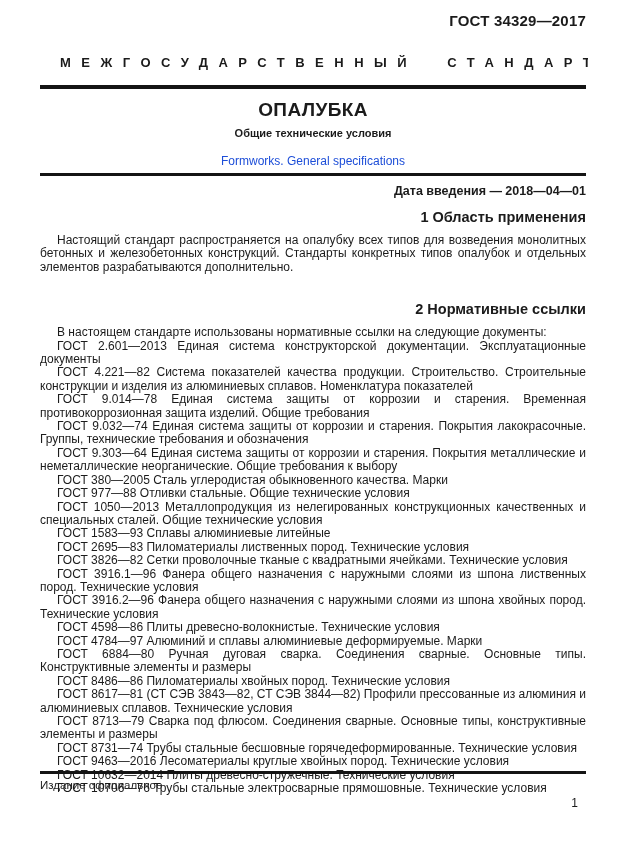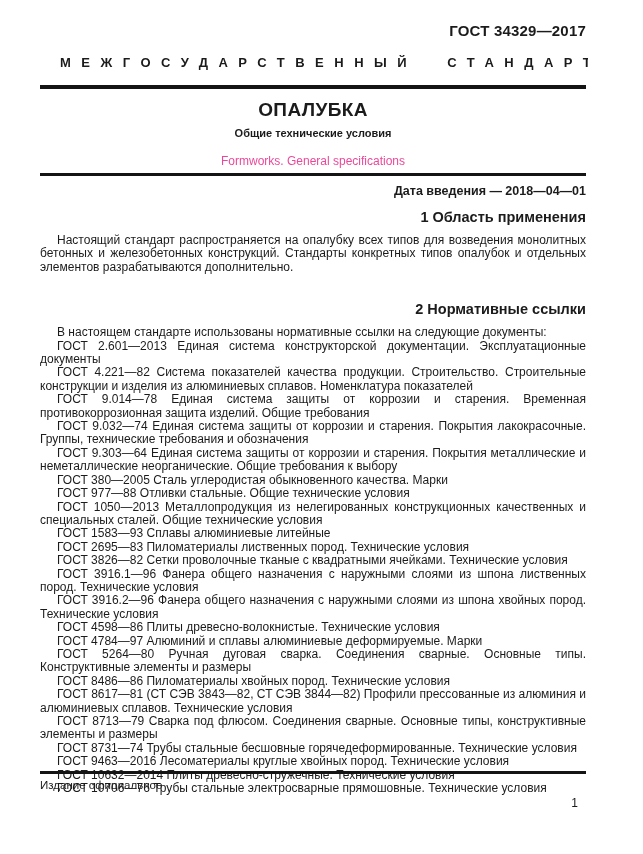--- a/index.html
+++ b/index.html
@@ -8,38 +8,38 @@
     position:relative;
     height:854px;
     font-family:"Liberation Sans", sans-serif;
     color:#1b1b1b;
     -webkit-font-smoothing:antialiased;
   }
   .page { position:absolute; inset:0; background:#fff; }
 
   
   .doc-number {
-    position:absolute; top:22px; right:57px;
+    position:absolute; top:12px; right:57px;
     font-size:15px; font-weight:bold; letter-spacing:.2px;
   }
   .standard-type {
     position:absolute; top:55px; left:40px; width:548px;
     font-size:13px; font-weight:bold; white-space:nowrap;
     letter-spacing:10.5px; word-spacing:16px; overflow:hidden;padding-left:20px;
   }
   .rule { position:absolute; left:40px; width:546px; background:#141414; }
   .rule-1 { top:85px; height:4px; }
   .rule-2 { top:173px; height:3px; }
   .rule-footer { top:771px; height:3px; }
 
   
   .title-col { position:absolute; left:40px; width:546px; text-align:center; }
   .title-ru   { top:99px;  font-size:19px; font-weight:bold; letter-spacing:.4px; }
   .subtitle-ru{ top:127px; font-size:11px; font-weight:bold; }
-  .title-en   { top:154px; font-size:12px; color:#ec4899; }
+  .title-en   { top:154px; font-size:12px; color:#1d4ed8; }
 
   .date-line {
     position:absolute; top:184px; left:40px; width:546px;
     text-align:right; font-size:12.5px; font-weight:bold;
   }
 
   
   .body-flow {
     position:absolute; top:209px; left:40px; width:546px;
     font-size:12px; line-height:13.4px; text-align:justify;
@@ -120,21 +120,21 @@
         <p class="ref-item">ГОСТ 3826—82 Сетки проволочные тканые с квадратными ячейками. Технические условия</p>
 
         <p class="ref-item">ГОСТ 3916.1—96 Фанера общего назначения с наружными слоями из шпона лиственных пород. Технические условия</p>
 
         <p class="ref-item">ГОСТ 3916.2—96 Фанера общего назначения с наружными слоями из шпона хвойных пород. Технические условия</p>
 
         <p class="ref-item">ГОСТ 4598—86 Плиты древесно-волокнистые. Технические условия</p>
 
         <p class="ref-item">ГОСТ 4784—97 Алюминий и сплавы алюминиевые деформируемые. Марки</p>
 
-        <p class="ref-item">ГОСТ 5264—80 Ручная дуговая сварка. Соединения сварные. Основные типы. Конструктивные элементы и размеры</p>
+        <p class="ref-item">ГОСТ 6884—80 Ручная дуговая сварка. Соединения сварные. Основные типы. Конструктивные элементы и размеры</p>
 
         <p class="ref-item">ГОСТ 8486—86 Пиломатериалы хвойных пород. Технические условия</p>
 
         <p class="ref-item">ГОСТ 8617—81 (СТ СЭВ 3843—82, СТ СЭВ 3844—82) Профили прессованные из алюминия и алюминиевых сплавов. Технические условия</p>
 
         <p class="ref-item">ГОСТ 8713—79 Сварка под флюсом. Соединения сварные. Основные типы, конструктивные элементы и размеры</p>
 
         <p class="ref-item">ГОСТ 8731—74 Трубы стальные бесшовные горячедеформированные. Технические условия</p>
 
         <p class="ref-item">ГОСТ 9463—2016 Лесоматериалы круглые хвойных пород. Технические условия</p>

